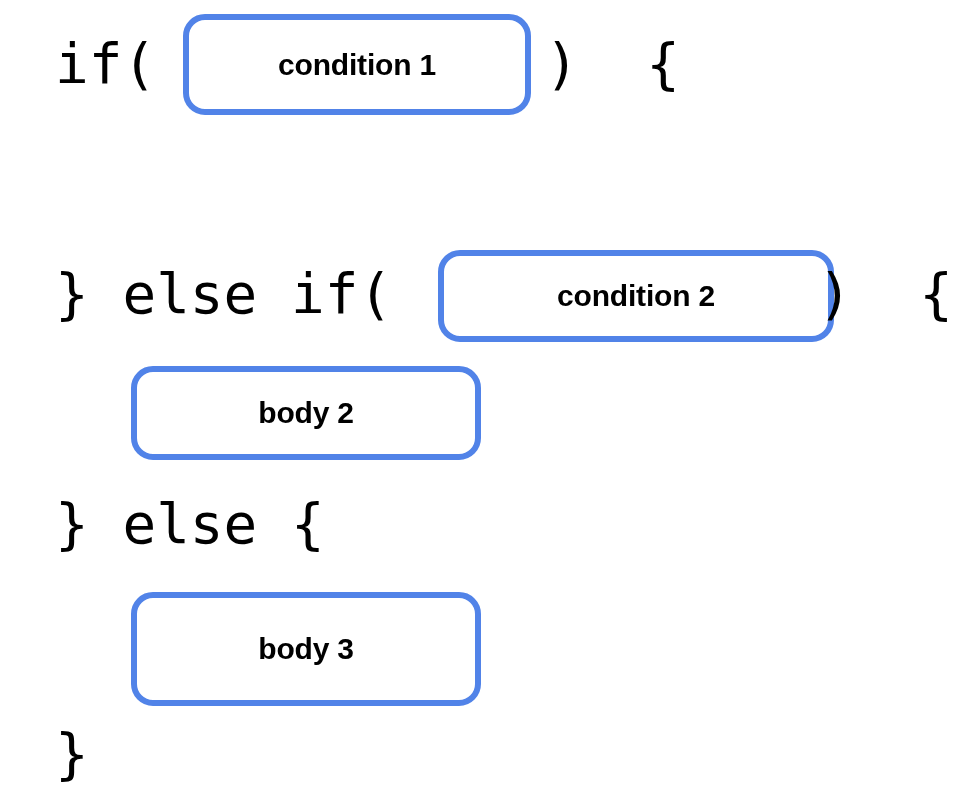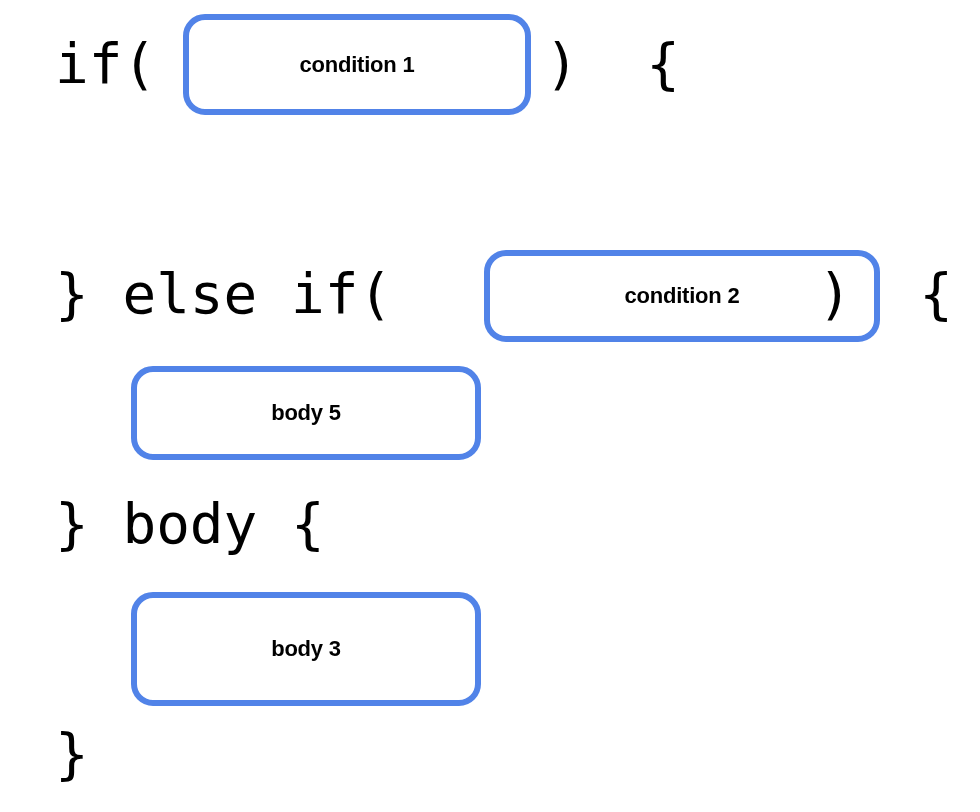--- a/index.html
+++ b/index.html
@@ -41,37 +41,37 @@
     background: #ffffff;
     border: 6px solid #5183E8;
     border-radius: 22px;
     display: flex;
     align-items: center;
     justify-content: center;
   }
   .slot-label {
     font-family: "Liberation Sans", sans-serif;
     font-weight: 700;
-    font-size: 22px;
+    font-size: 30px;
     line-height: 1;
     color: #000000;
     white-space: nowrap;
     letter-spacing: -0.2px;
     user-select: none;
   }
 
   
   #tok-if          { left: 55px;  top: 36px;  }
   #slot-condition1 { left: 183px; top: 14px;  width: 348px; height: 101px; }
   #tok-if-close    { left: 545px; top: 36px;  }
 
   #slot-body1      { left: 140px; top: 140px; width: 350px; height: 94px; }
 
   #tok-elseif      { left: 55px;  top: 266px; }
-  #slot-condition2 { left: 484px; top: 250px; width: 396px; height: 92px; }
+  #slot-condition2 { left: 438px; top: 250px; width: 396px; height: 92px; }
   #tok-elseif-close{ left: 818px; top: 266px; }
 
   #slot-body2      { left: 131px; top: 366px; width: 350px; height: 94px; }
 
   #tok-else        { left: 55px;  top: 496px; }
 
   #slot-body3      { left: 131px; top: 592px; width: 350px; height: 114px; }
 
   #tok-end         { left: 55px;  top: 726px; }
 </style>
@@ -91,24 +91,24 @@
 
   <span class="code" id="tok-elseif">} else if(</span>
 
   <div class="slot" id="slot-condition2">
     <span class="slot-label">condition 2</span>
   </div>
 
   <span class="code" id="tok-elseif-close">)  {</span>
 
   <div class="slot" id="slot-body2">
-    <span class="slot-label">body 5</span>
+    <span class="slot-label">body 2</span>
   </div>
 
-  <span class="code" id="tok-else">} body {</span>
+  <span class="code" id="tok-else">} else {</span>
 
   <div class="slot" id="slot-body3">
     <span class="slot-label">body 3</span>
   </div>
 
   <span class="code" id="tok-end">}</span>
 
 </div>
 
 </body></html>

